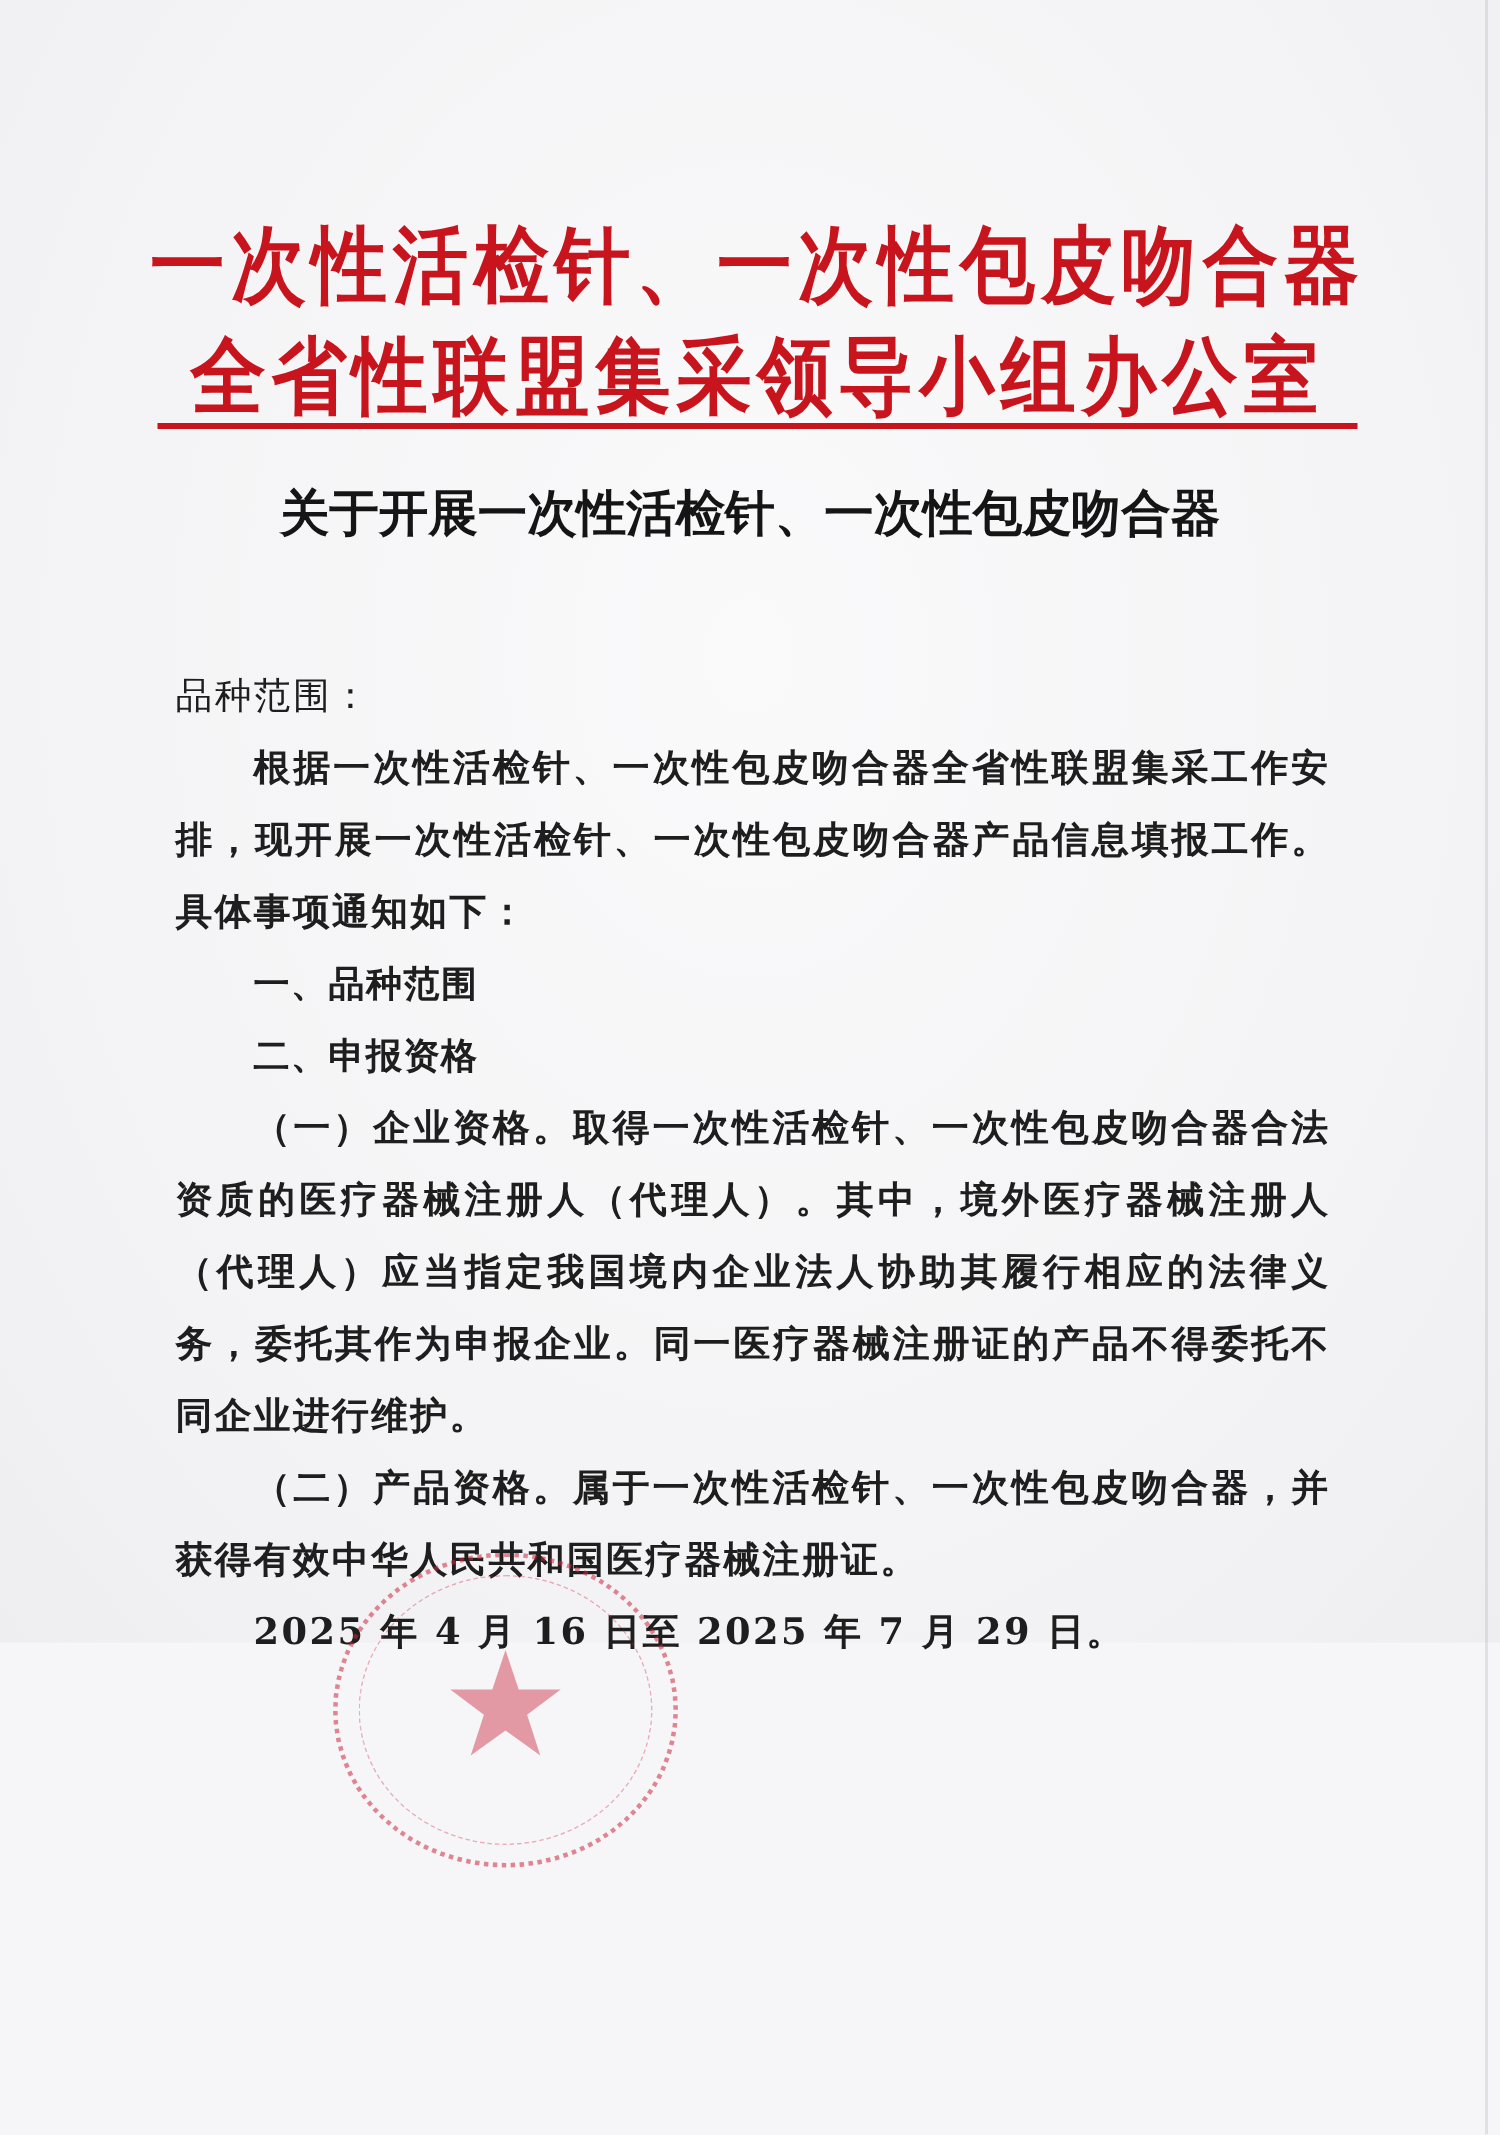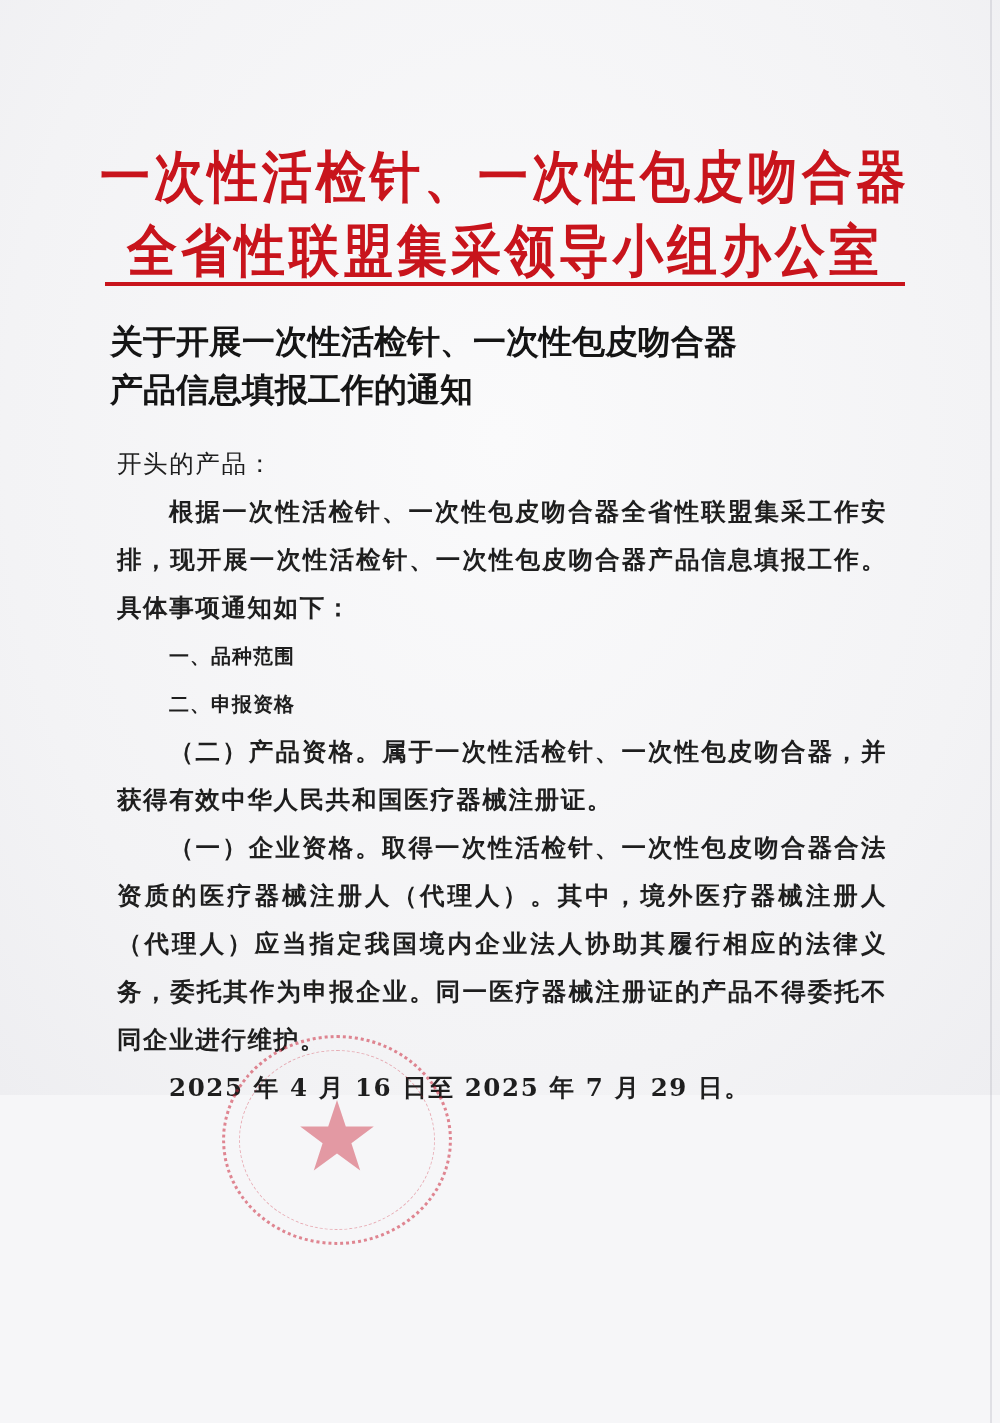--- a/index.html
+++ b/index.html
@@ -28,21 +28,21 @@
       transform: scaleY(1.12);
       transform-origin: top center;
     }
     .masthead-line { display: block; white-space: nowrap; }
     .red-rule {
       position: absolute; left: 105px; top: 282px; width: 800px; height: 4px;
       background: #c8141c;
     }
     .doc-title {
       position: absolute; left: 110px; top: 318px; width: 780px;
-      text-align: left;
+      text-align: center;
       font-family: "DejaVu Sans", "Liberation Sans", sans-serif;
       font-weight: bold;
       font-size: 33px;
       line-height: 48px;
       color: #151515;
     }
     .doc-title-line { display: block; white-space: nowrap; }
     .body-text {
       position: absolute; left: 117px; top: 440px; width: 770px;
       font-family: "DejaVu Serif", "Liberation Serif", serif;
@@ -51,21 +51,21 @@
       letter-spacing: 1.6px;
       color: #1e1e1e;
     }
     .p { margin: 0; text-align: justify; text-align-last: left; font-weight: bold; }
     .indent { text-indent: 52px; }
     .salutation { margin: 0; }
     .section-heading {
       margin: 0; text-indent: 52px;
       font-family: "DejaVu Sans", "Liberation Sans", sans-serif;
       font-weight: bold;
-      font-size: 20px;
+      font-size: 24px;
       letter-spacing: 1px;
     }
     .seal {
       position: absolute; left: 222px; top: 1035px; width: 230px; height: 210px;
       border-radius: 50%;
       border: 3px dotted rgba(205, 40, 60, 0.55);
       box-sizing: border-box;
       pointer-events: none;
     }
     .seal-inner {
@@ -91,32 +91,31 @@
 
   <div class="masthead">
     <span class="masthead-line">一次性活检针、一次性包皮吻合器</span>
     <span class="masthead-line">全省性联盟集采领导小组办公室</span>
   </div>
 
   <div class="red-rule"></div>
 
   <div class="doc-title">
     <span class="doc-title-line">关于开展一次性活检针、一次性包皮吻合器</span>
-    <span class="doc-title-line">产品信息填报工作的通知</span>
   </div>
 
   <div class="body-text">
-    <p class="salutation">开头的产品：</p>
+    <p class="salutation">品种范围：</p>
     <p class="p indent">根据一次性活检针、一次性包皮吻合器全省性联盟集采工作安排，现开展一次性活检针、一次性包皮吻合器产品信息填报工作。具体事项通知如下：</p>
 
     <p class="section-heading">一、品种范围</p>
 
     <p class="section-heading">二、申报资格</p>
+    <p class="p indent">（一）企业资格。取得一次性活检针、一次性包皮吻合器合法资质的医疗器械注册人（代理人）。其中，境外医疗器械注册人（代理人）应当指定我国境内企业法人协助其履行相应的法律义务，委托其作为申报企业。同一医疗器械注册证的产品不得委托不同企业进行维护。</p>
     <p class="p indent">（二）产品资格。属于一次性活检针、一次性包皮吻合器，并获得有效中华人民共和国医疗器械注册证。</p>
-    <p class="p indent">（一）企业资格。取得一次性活检针、一次性包皮吻合器合法资质的医疗器械注册人（代理人）。其中，境外医疗器械注册人（代理人）应当指定我国境内企业法人协助其履行相应的法律义务，委托其作为申报企业。同一医疗器械注册证的产品不得委托不同企业进行维护。</p>
 
     <p class="p indent">2025 年 4 月 16 日至 2025 年 7 月 29 日。</p>
   </div>
 
   <div class="seal">
     <div class="seal-inner"></div>
     <svg class="seal-star" viewBox="0 0 100 100">
       <polygon points="50,5 61,38 96,38 68,59 79,93 50,72 21,93 32,59 4,38 39,38" fill="rgba(205,40,60,0.45)"></polygon>
     </svg>
   </div>

